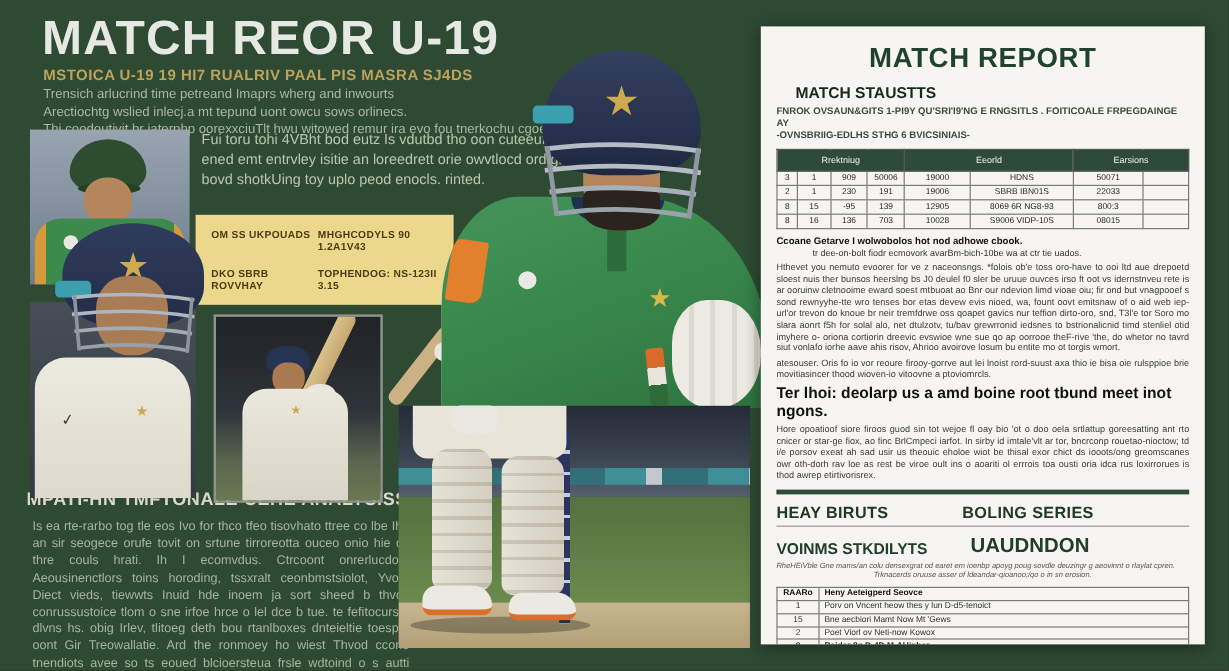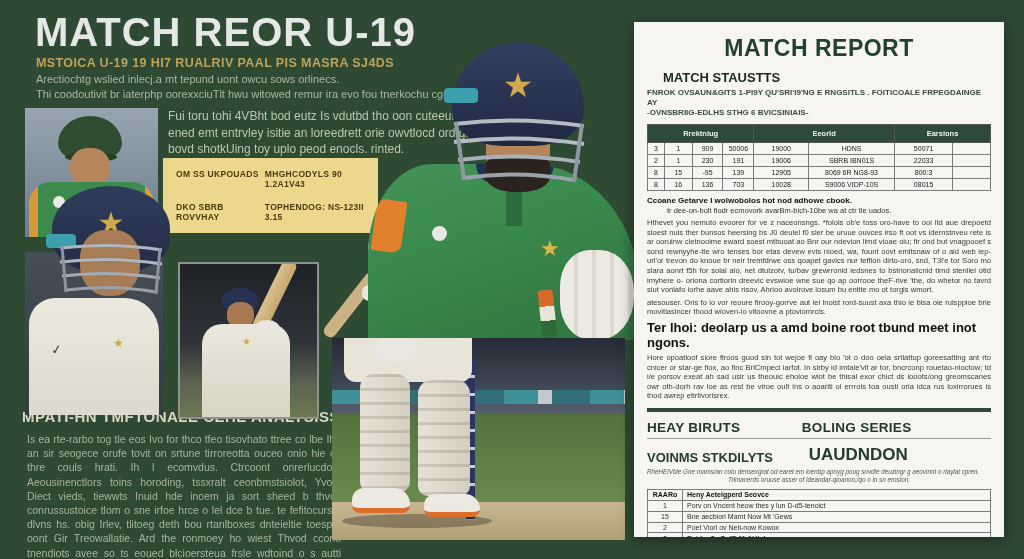--- a/index.html
+++ b/index.html
@@ -5,21 +5,21 @@
   html,body{margin:0;padding:0;}
   body{font-family:"Liberation Sans",sans-serif;background:#1c2b21;}
   .poster{position:relative;width:1024px;height:559px;background:#2e4a33;overflow:hidden;}
 
   
   .title{position:absolute;left:35px;top:10px;font-size:40px;font-weight:800;color:#e6e8e3;letter-spacing:1px;white-space:nowrap;}
   .subtitle{position:absolute;left:36px;top:56px;font-size:12.5px;font-weight:700;color:#bda35c;letter-spacing:.4px;white-space:nowrap;}
   .intro{position:absolute;left:36px;top:72px;font-size:11px;line-height:14.5px;color:#a9b8a0;white-space:nowrap;}
   .callout{position:absolute;left:168px;top:108px;font-size:12px;line-height:16.5px;color:#bac7ae;white-space:nowrap;}
 
-  .info-box{position:absolute;left:163px;top:158px;width:215px;height:75px;background:#ecd88d;box-sizing:border-box;
+  .info-box{position:absolute;left:163px;top:179px;width:215px;height:75px;background:#ecd88d;box-sizing:border-box;
     padding:11px 13px;display:flex;flex-direction:column;justify-content:space-between;z-index:1;}
   .info-row{display:flex;font-size:8.5px;font-weight:800;color:#4a3b10;letter-spacing:.3px;}
   .info-row .lbl{width:47%;}
   .info-row .val{width:53%;}
 
   .analysis-heading{position:absolute;left:22px;top:408px;width:318px;text-align:center;font-size:15px;font-weight:800;
     color:#dcd8c6;letter-spacing:.5px;white-space:nowrap;}
   .analysis-body{position:absolute;left:27px;top:432px;width:314px;font-size:10.5px;line-height:14.2px;color:#a6b59c;
     text-align:justify;margin:0;}
 
@@ -110,24 +110,24 @@
   .bottom-photo .shoe.r{left:92px;top:156px;width:56px;height:18px;}
 
   
   .panel{position:absolute;left:634px;top:22px;width:370px;height:515px;background:#f6f5f1;z-index:10;
     box-sizing:border-box;padding:10px 13px 0 13px;box-shadow:0 3px 14px rgba(0,0,0,.45);overflow:hidden;color:#333;}
   .r-title{text-align:center;font-size:23px;font-weight:800;color:#21432e;letter-spacing:.5px;margin-top:3px;}
   .r-stats-h{font-size:13px;font-weight:800;color:#182a1e;margin-top:8px;padding-left:16px;}
   .r-sub{font-size:8px;font-weight:700;color:#3a4a3e;line-height:10px;margin-top:3px;}
   table{border-collapse:collapse;width:100%;}
   .stats-table{margin-top:6px;font-size:7px;color:#222;}
-  .stats-table th{background:#2d4a3a;color:#f2f2ee;font-size:7.5px;font-weight:700;height:15px;border:1px solid #55594f;}
+  .stats-table th{background:#2d4a3a;color:#f2f2ee;font-size:7.5px;font-weight:400;height:15px;border:1px solid #55594f;}
   .stats-table td{border:1px solid #7b7b7b;height:11px;text-align:center;padding:0 2px;}
   .note-b{font-size:8px;font-weight:800;color:#111;margin-top:5px;}
-  .note-i{font-size:7.5px;color:#333;margin-left:20px;margin-top:1px;}
+  .note-i{font-size:7.5px;color:#333;margin-left:30px;margin-top:1px;}
   .r-para{font-size:7.6px;line-height:9.6px;color:#3b3b3b;text-align:justify;margin:3px 0 0 0;}
   .r-subhead{font-size:13px;font-weight:800;color:#111;margin-top:3px;}
   .divider{height:4px;background:#2d4a3a;margin-top:7px;}
   .sec-row{display:flex;margin-top:8px;align-items:baseline;}
   .sec-row .a{width:45%;font-size:13.5px;font-weight:800;color:#20392b;letter-spacing:.3px;}
   .sec-row .b{font-size:13.5px;font-weight:800;color:#20392b;letter-spacing:.3px;}
   .hairline{border-bottom:1px solid #999;margin-top:3px;}
   .sec-row2{display:flex;margin-top:6px;align-items:flex-end;}
   .sec-row2 .a{width:47%;font-size:13px;font-weight:800;color:#223c2e;}
   .sec-row2 .b{font-size:17px;font-weight:800;color:#223c2e;}
@@ -143,20 +143,21 @@
 </head>
 <body>
 
 <div class="poster">
 
   <div class="title">MATCH REOR U-19</div>
   <div class="subtitle">MSTOICA U-19 19 HI7 RUALRIV PAAL PIS MASRA SJ4DS</div>
 
   <div class="intro">
 
+  <div class="line">Trensich arlucrind time petreand Imaprs wherg and inwourts</div> 
       <div class="line">Arectiochtg wslied inlecj.a mt tepund uont owcu sows orlinecs.</div> 
       <div class="line">Thi coodoutivit br iaterphp oorexxciuTlt hwu witowed remur ira evo fou tnerkochu cgoels.</div> 
     </div>
 
   <div class="callout">
 
   <div class="line">Fui toru tohi 4VBht bod eutz Is vdutbd tho oon cuteeuf insed</div> 
       <div class="line">ened emt entrvley isitie an loreedrett orie owvtlocd ord grctse in ad</div> 
       <div class="line">bovd shotkUing toy uplo peod enocls. rinted.</div> 
     </div>

